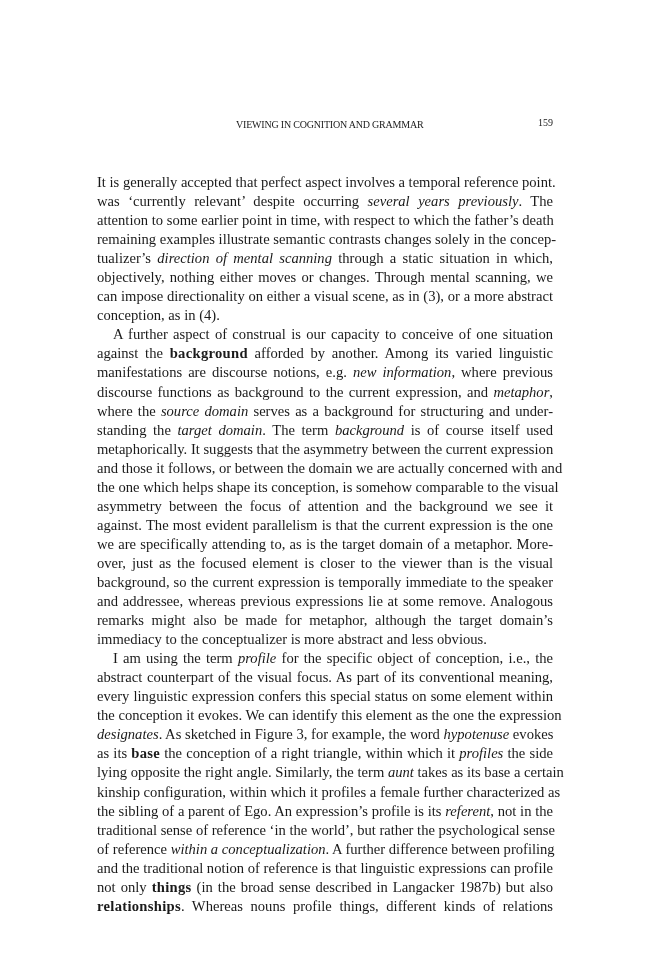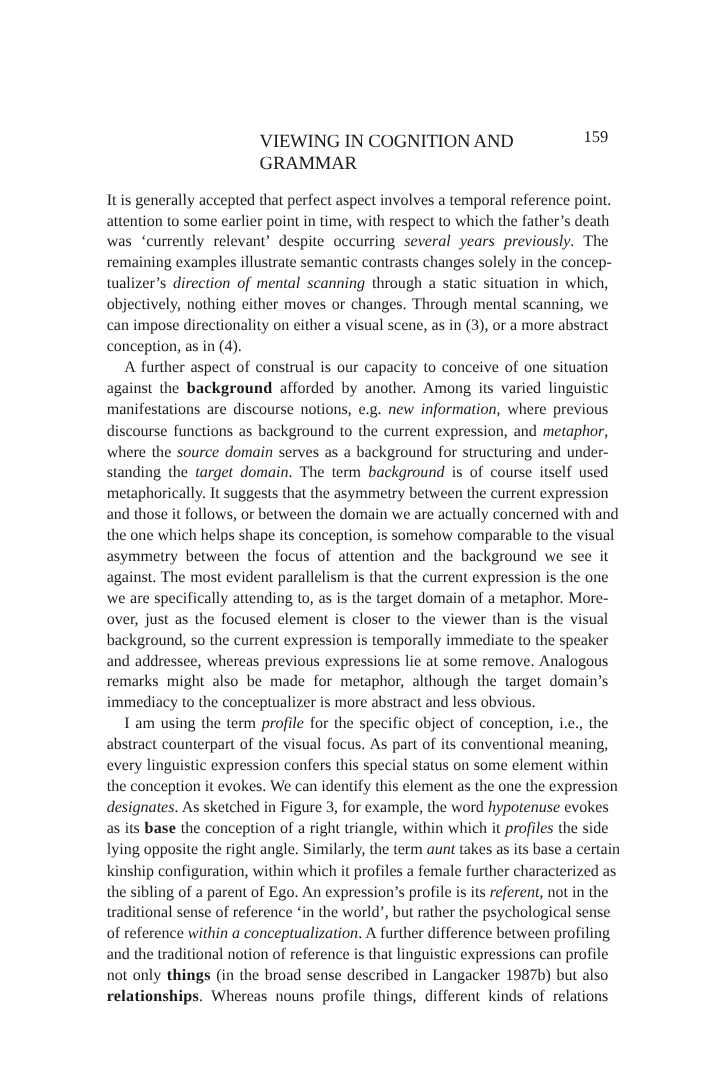--- a/index.html
+++ b/index.html
@@ -1,39 +1,39 @@
 <!DOCTYPE html>
 <html><head>
 <meta charset="utf-8">
 <style>
   html, body { margin:0; padding:0; background:#ffffff; }
   body { width:650px; height:975px; position:relative; overflow:hidden; font-family:"Liberation Serif","DejaVu Serif",serif; color:#1a1a1a; }
   .header { position:absolute; top:119px; left:97px; width:456px; height:20px; }
-  .running-head { position:absolute; left:139px; top:0; font-size:17px; letter-spacing:-0.2px; }
-  .page-num { position:absolute; right:0; top:-2px; font-size:15px; }
+  .running-head { position:absolute; left:139px; top:0; font-size:10px; letter-spacing:-0.2px; }
+  .page-num { position:absolute; right:0; top:-2px; font-size:10px; }
   .body { position:absolute; top:153px; left:97px; width:456px;margin-top:20px; }
   .line { height:19.05px; line-height:19.05px; font-size:14.6px; white-space:nowrap; text-align:justify; text-align-last:justify; }
   .line.last { text-align-last:left; }
   .line.indent { padding-left:16px; }
   .line span { }
   i { font-style:italic; }
   b { font-weight:bold; letter-spacing:0.3px; }
 </style>
 </head>
 <body>
 
 <div class="header">
   <span class="running-head">VIEWING IN COGNITION AND GRAMMAR</span>
   <span class="page-num">159</span>
 </div>
 
 <div class="body" id="body-text">
     <div class="line"><span>It is generally accepted that perfect aspect involves a temporal reference point.</span></div>
+    <div class="line"><span>was ‘currently relevant’ despite occurring </span><i>several years previously</i><span>. The</span></div>
     <div class="line"><span>attention to some earlier point in time, with respect to which the father’s death</span></div>
-    <div class="line"><span>was ‘currently relevant’ despite occurring </span><i>several years previously</i><span>. The</span></div>
     <div class="line"><span>remaining examples illustrate semantic contrasts changes solely in the concep-</span></div>
     <div class="line"><span>tualizer’s </span><i>direction of mental scanning</i><span> through a static situation in which,</span></div>
     <div class="line"><span>objectively, nothing either moves or changes. Through mental scanning, we</span></div>
     <div class="line"><span>can impose directionality on either a visual scene, as in (3), or a more abstract</span></div>
     <div class="line last"><span>conception, as in (4).</span></div>
     <div class="line indent"><span>A further aspect of construal is our capacity to conceive of one situation</span></div>
     <div class="line"><span>against the </span><b>background</b><span> afforded by another. Among its varied linguistic</span></div>
     <div class="line"><span>manifestations are discourse notions, e.g. </span><i>new information</i><span>, where previous</span></div>
     <div class="line"><span>discourse functions as background to the current expression, and </span><i>metaphor</i><span>,</span></div>
     <div class="line"><span>where the </span><i>source domain</i><span> serves as a background for structuring and under-</span></div>

